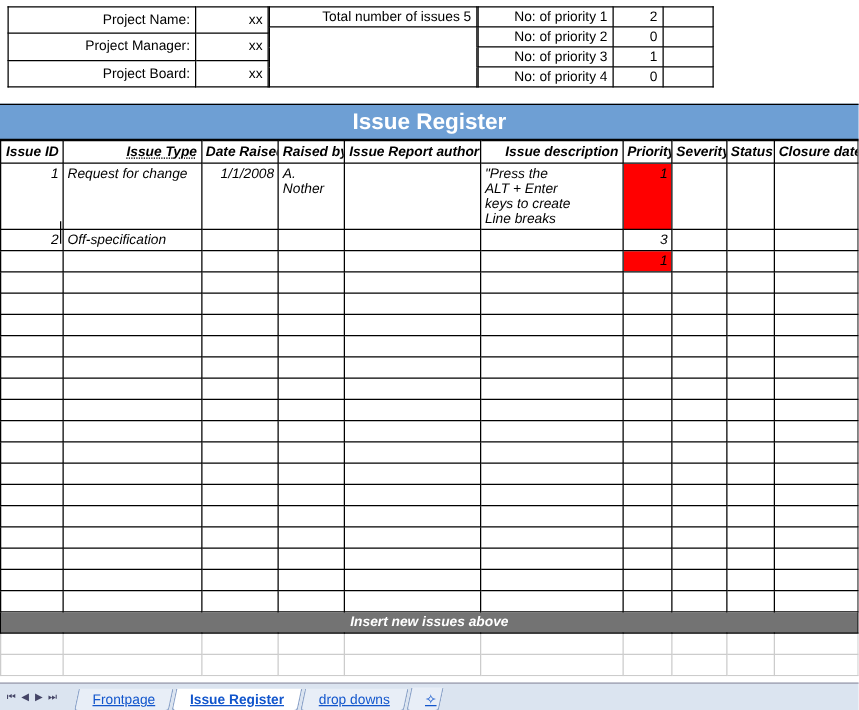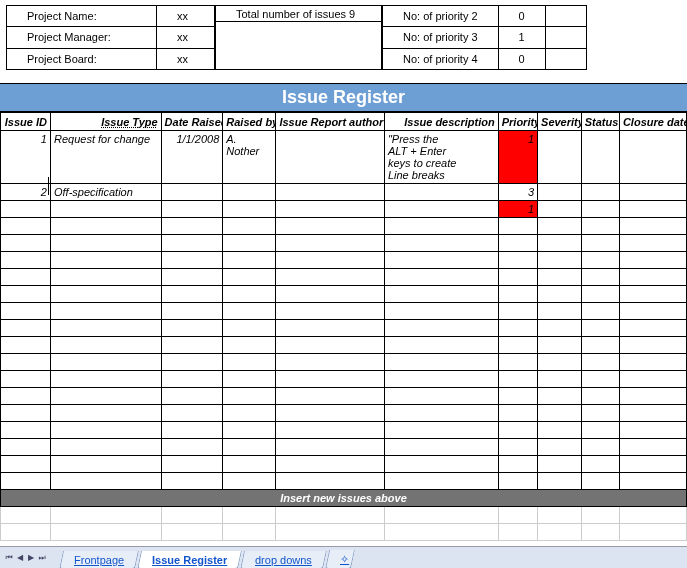--- a/index.html
+++ b/index.html
@@ -1,21 +1,21 @@
 <!DOCTYPE html>
 <html><head>
 <meta charset="utf-8">
 <style>
 * { box-sizing: border-box; margin: 0; padding: 0; }
 body { font-family: Arial, sans-serif; font-size: 11px; background: #fff; width: 687px; height: 568px; overflow: hidden; position: relative; }
 
 
 .top-area { padding: 5px 6px 0 6px; display: flex; gap: 0; }
 .info-table { border-collapse: collapse; }
-.info-table td { border: 1px solid #000; padding: 1px 20px; height: 16px; font-size: 11px; vertical-align: middle; }
+.info-table td { border: 1px solid #000; padding: 1px 4px; height: 16px; font-size: 11px; vertical-align: middle; text-align: right; }
 .info-table .label { width: 150px; }
 .info-table .val { width: 58px; }
 .info-table .wide { width: 166px; }
 .info-table .narrow { width: 40px; }
 .middle-table td { border: 1px solid #000; }
 
 
 .title-bar { margin-top: 13px; background: #6e9fd4; color: #fff; font-weight: bold; font-size: 18px; text-align: center; padding: 3px 0; border: 1px solid #000; border-left: none; border-right: none; }
 
 
@@ -74,35 +74,40 @@
         </tr>
     <tr>
           <td class="label">Project Board:</td>
           <td class="val">xx</td>
         </tr>
   </tbody>
     </table>
   <table class="info-table middle-table">
     <tbody>
         <tr>
-          <td class="wide">Total number of issues 9</td>
+          <td class="wide">Total number of issues 5</td>
         </tr>
     <tr>
           <td class="wide" style="border-top:1px solid #000;border-bottom:none"></td>
         </tr>
     <tr>
           <td class="wide" style="border-top:none;border-bottom:none"></td>
         </tr>
     <tr>
           <td class="wide" style="border-top:none"></td>
         </tr>
   </tbody>
     </table>
   <table class="info-table">
     <tbody>
+        <tr>
+          <td class="wide" style="width:108px">No: of priority 1</td>
+          <td class="narrow">2</td>
+          <td class="narrow"></td>
+        </tr>
     <tr>
           <td>No: of priority 2</td>
           <td class="narrow">0</td>
           <td class="narrow"></td>
         </tr>
     <tr>
           <td>No: of priority 3</td>
           <td class="narrow">1</td>
           <td class="narrow"></td>
         </tr>

